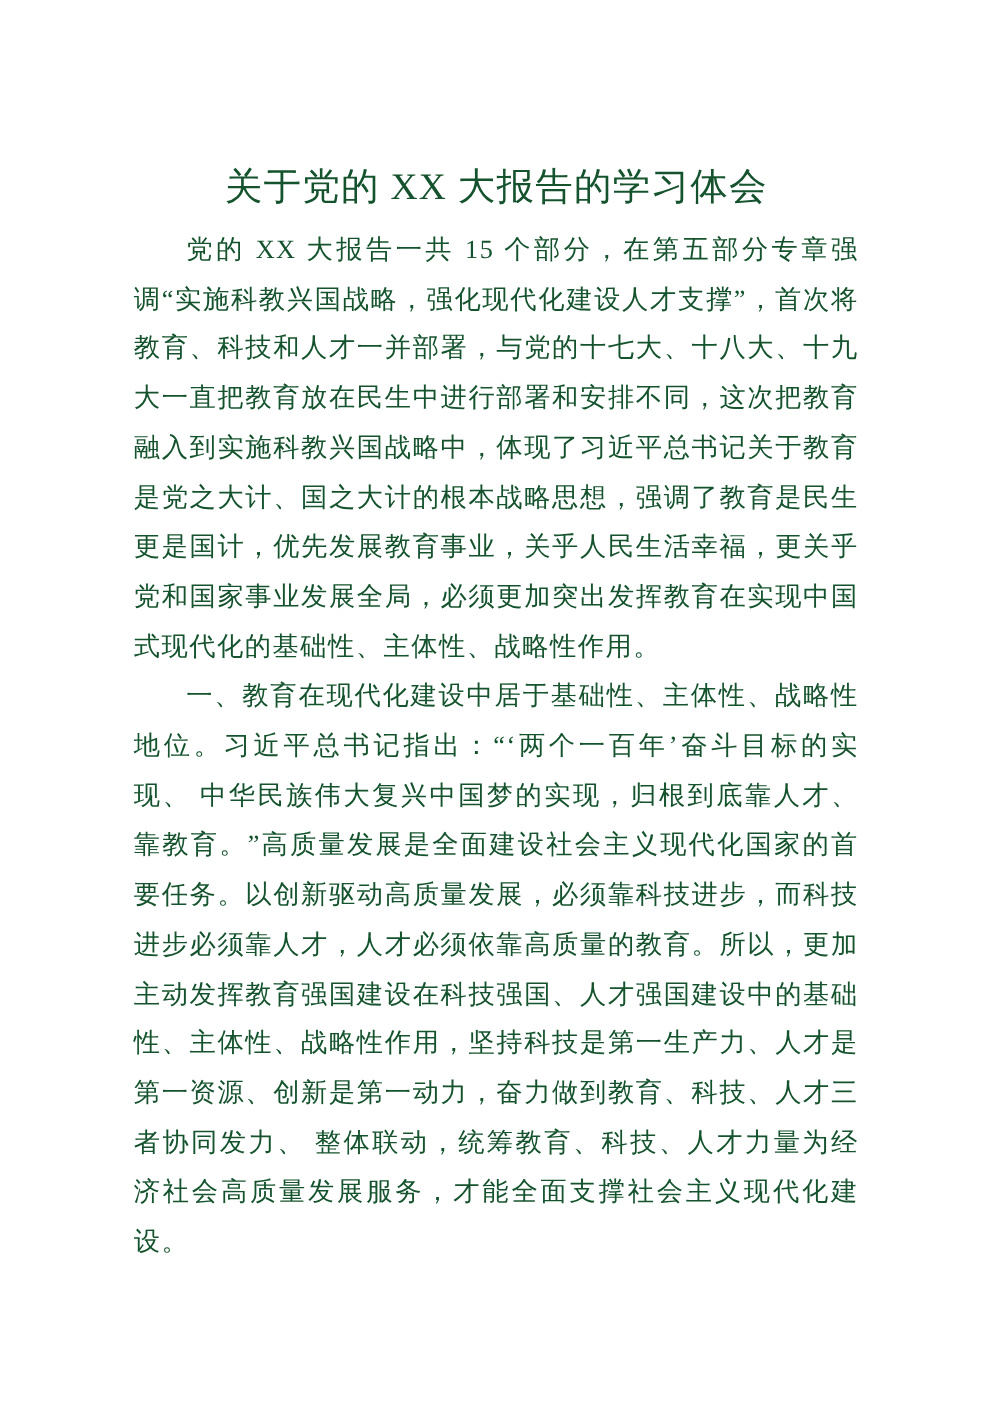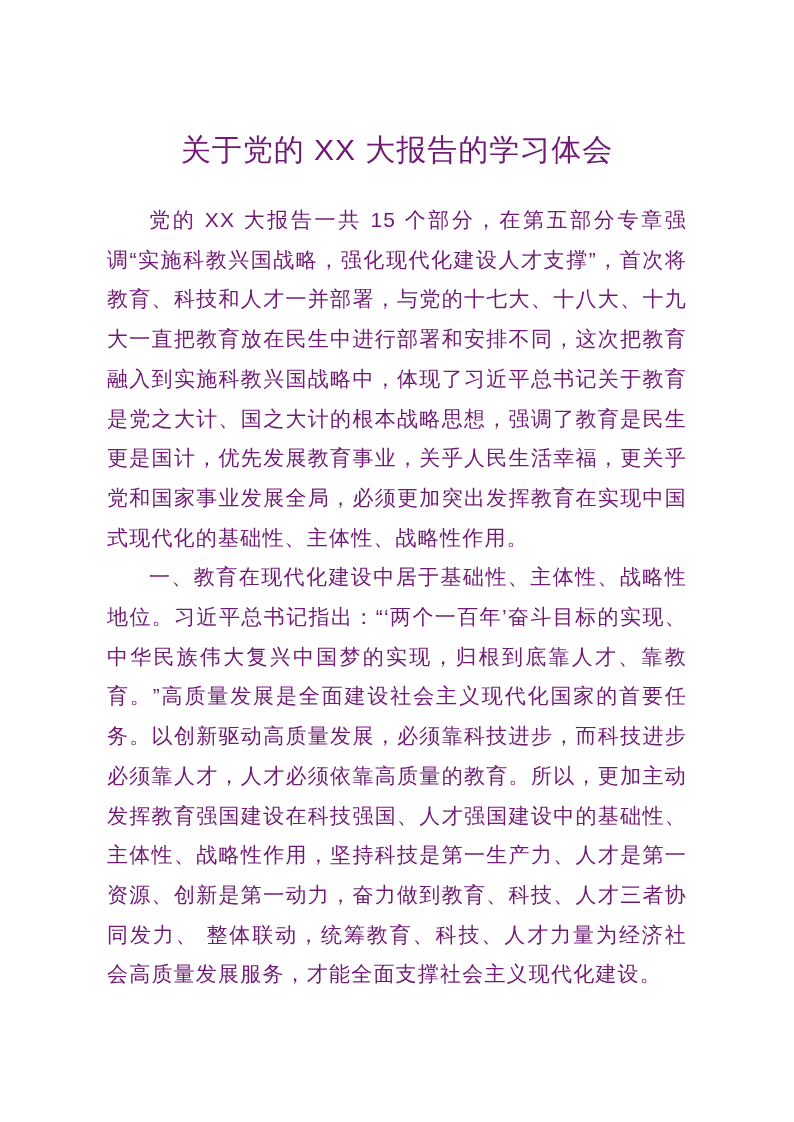--- a/index.html
+++ b/index.html
@@ -5,39 +5,39 @@
   html, body {
     margin: 0;
     padding: 0;
     background: #ffffff;
   }
   .page {
     position: relative;
     width: 794px;
     height: 1122px;
     background: #ffffff;
-    color: #701a75;
-    font-family: Liberation Sans, sans-serif;
+    color: #14532d;
+    font-family: Liberation Serif, serif;
     overflow: hidden;
   }
   .doc-title {
     position: absolute;
     top: 131px;
     left: 0;
     width: 794px;
     text-align: center;
     font-size: 30px;
     font-weight: 500;
     letter-spacing: 1px;
     line-height: 38px;
     white-space: nowrap;
   }
   .doc-body {
     position: absolute;
-    top: 200px;
+    top: 180px;
     left: 107px;
     width: 580px;
     font-size: 21px;
     line-height: 39.7px;
     letter-spacing: 1.2px;
     text-align: justify;
   }
   .doc-body p {
     margin: 0;
     padding: 0;

